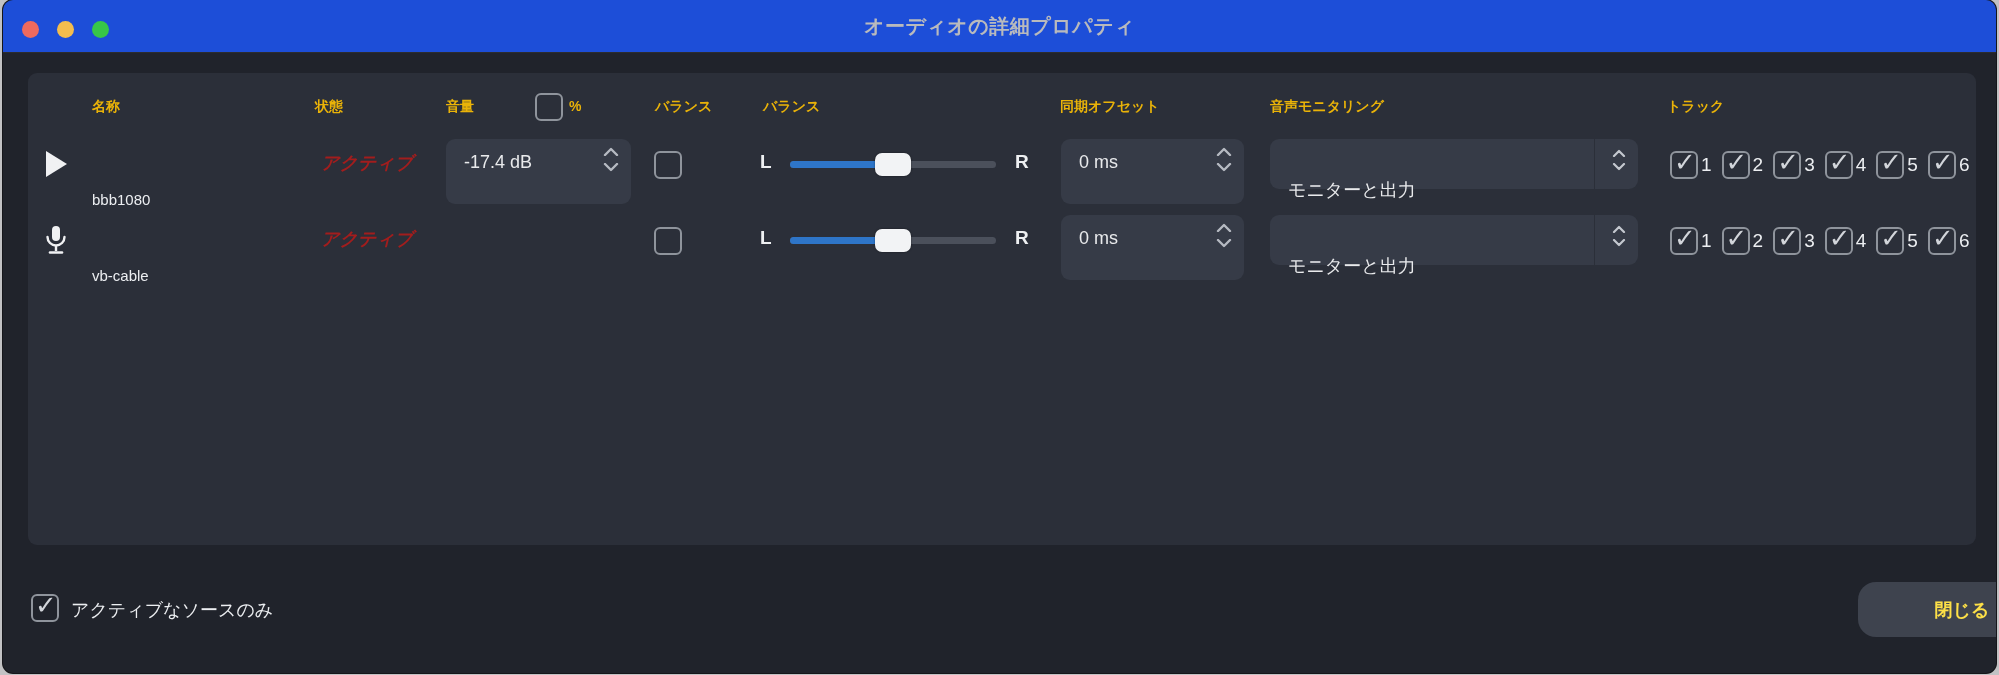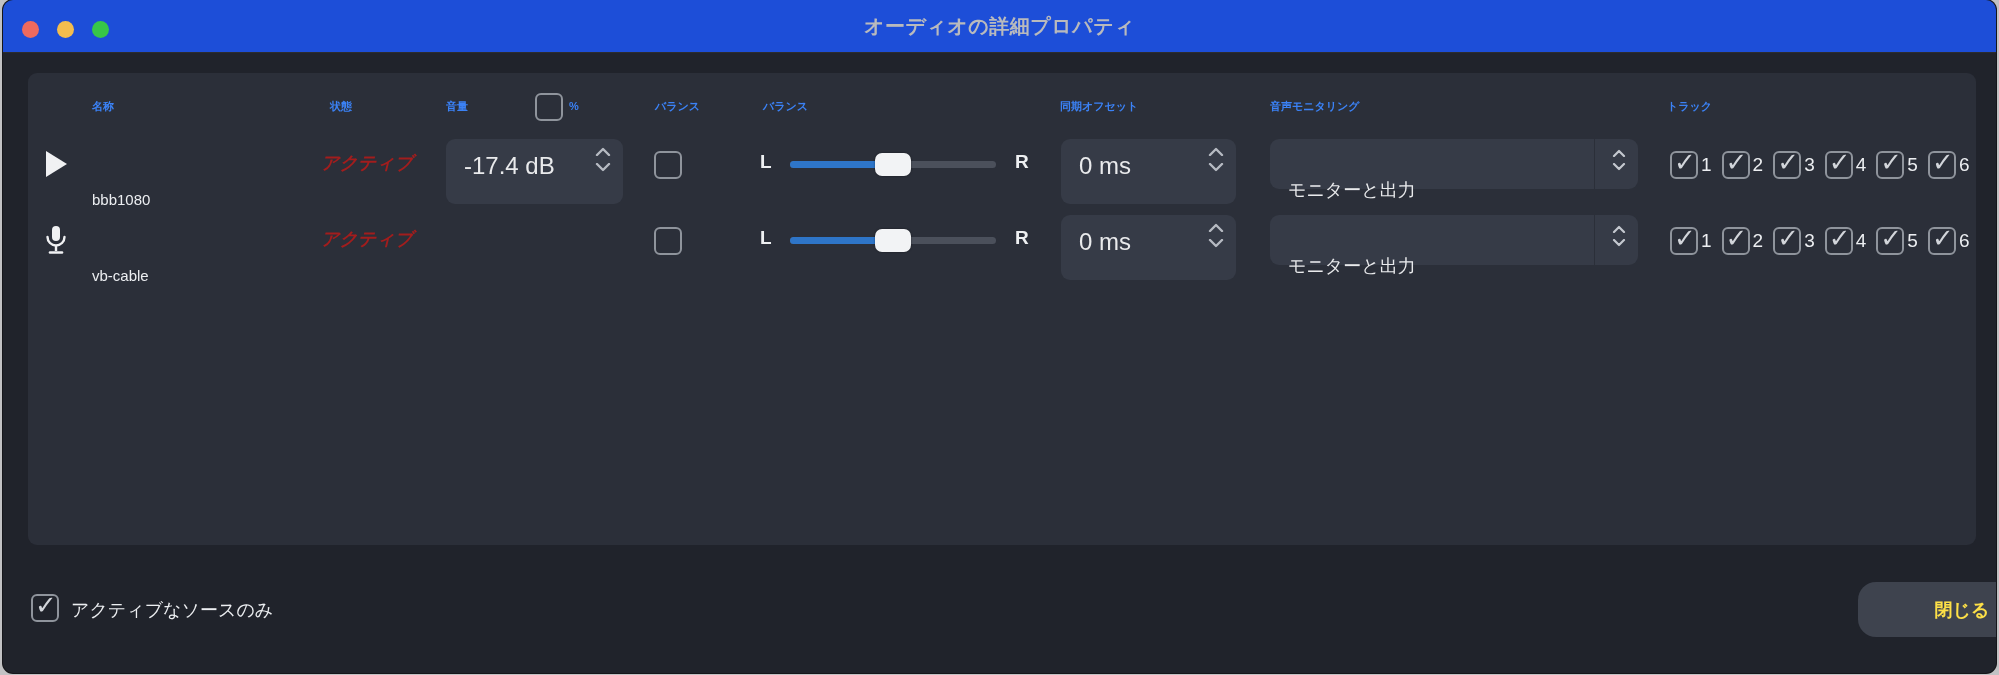--- a/index.html
+++ b/index.html
@@ -8,30 +8,30 @@
           border-radius:10px;box-shadow:0 0 0 1px #16161a;overflow:hidden;}
   
   .titlebar{position:absolute;left:0;right:0;top:0;height:52px;background:#1d4ed8;
             border-bottom:1px solid #2c2c2e;}
   .title{position:absolute;left:0;right:0;top:0;height:52px;line-height:52px;text-align:center;
          color:#b9babd;font-size:20px;font-weight:700;letter-spacing:.5px;}
   .lights{position:absolute;left:19px;top:21px;display:flex;gap:18px;}
   .light{width:17px;height:17px;border-radius:50%;}
   
   .panel{position:absolute;left:25px;top:73px;width:1948px;height:472px;background:#2b2f39;border-radius:9px;}
-  .hdr{position:absolute;top:93px;height:26px;line-height:26px;color:#3b82f6;font-size:11px;font-weight:700;white-space:nowrap;}
+  .hdr{position:absolute;top:93px;height:26px;line-height:26px;color:#eab308;font-size:14px;font-weight:700;white-space:nowrap;}
   
   .cb{position:absolute;width:24px;height:24px;border:2px solid #8f949c;border-radius:6px;box-sizing:content-box;background:transparent;}
   .cb.checked::after{content:"\2713";position:absolute;left:2px;top:-6px;color:#d2d5da;font-size:26px;font-weight:400;}
   
   .row{position:absolute;left:0;width:1999px;height:50px;}
   .src-icon{position:absolute;left:38px;top:8px;width:30px;height:34px;display:flex;align-items:center;justify-content:center;}
   .name{position:absolute;left:89px;top:12px;color:#eceef1;font-size:15px;margin-top:40px;}
   .status{position:absolute;left:318px;top:12px;font-size:18px;font-style:italic;font-weight:700;}
-  .spin{position:absolute;height:65px;background:#363b47;border-radius:9px;color:#e9eaec;font-size:24px;}
+  .spin{position:absolute;height:65px;background:#363b47;border-radius:9px;color:#e9eaec;font-size:18px;padding-left:8px;}
   .spin .val{position:absolute;left:18px;top:13px;white-space:nowrap;}
   .spin .arrows{position:absolute;right:12px;top:8px;display:flex;flex-direction:column;gap:7px;align-items:center;}
   .spin-volume{left:443px;width:177px;}
   .spin-sync{left:1058px;width:175px;}
   .cb-mono{left:651px;top:12px;}
   .bal-l{position:absolute;left:757px;top:12px;color:#eef0f2;font-size:19px;font-weight:700;}
   .bal-r{position:absolute;left:1012px;top:12px;color:#eef0f2;font-size:19px;font-weight:700;}
   .bal-track{position:absolute;left:787px;top:22px;width:206px;height:7px;border-radius:4px;background:#4b505b;}
   .bal-fill{position:absolute;left:0;top:0;height:7px;border-radius:4px 0 0 4px;background:#2e75c8;}
   .bal-handle{position:absolute;top:-8px;width:36px;height:23px;border-radius:7px;background:#f2f3f5;box-shadow:0 0 2px rgba(0,0,0,.5);}
@@ -61,21 +61,21 @@
         <div class="light" style="background:#ee6a5e;"></div>
         <div class="light" style="background:#f3bd4e;"></div>
         <div class="light" style="background:#37c648;"></div>
       </div>
       <div class="title">オーディオの詳細プロパティ</div>
     </div>
 
     <div class="panel"></div>
 
     <div class="hdr" style="left:89px">名称</div>
-    <div class="hdr" style="left:327px">状態</div>
+    <div class="hdr" style="left:312px">状態</div>
     <div class="hdr" style="left:443px">音量</div>
     <div class="cb" style="left:532px;top:93px"></div>
     <div class="hdr" style="left:566px">%</div>
     <div class="hdr" style="left:652px">バランス</div>
     <div class="hdr" style="left:760px">バランス</div>
     <div class="hdr" style="left:1057px">同期オフセット</div>
     <div class="hdr" style="left:1267px">音声モニタリング</div>
     <div class="hdr" style="left:1664px">トラック</div>
 
     <div class="row" style="top:139px">

